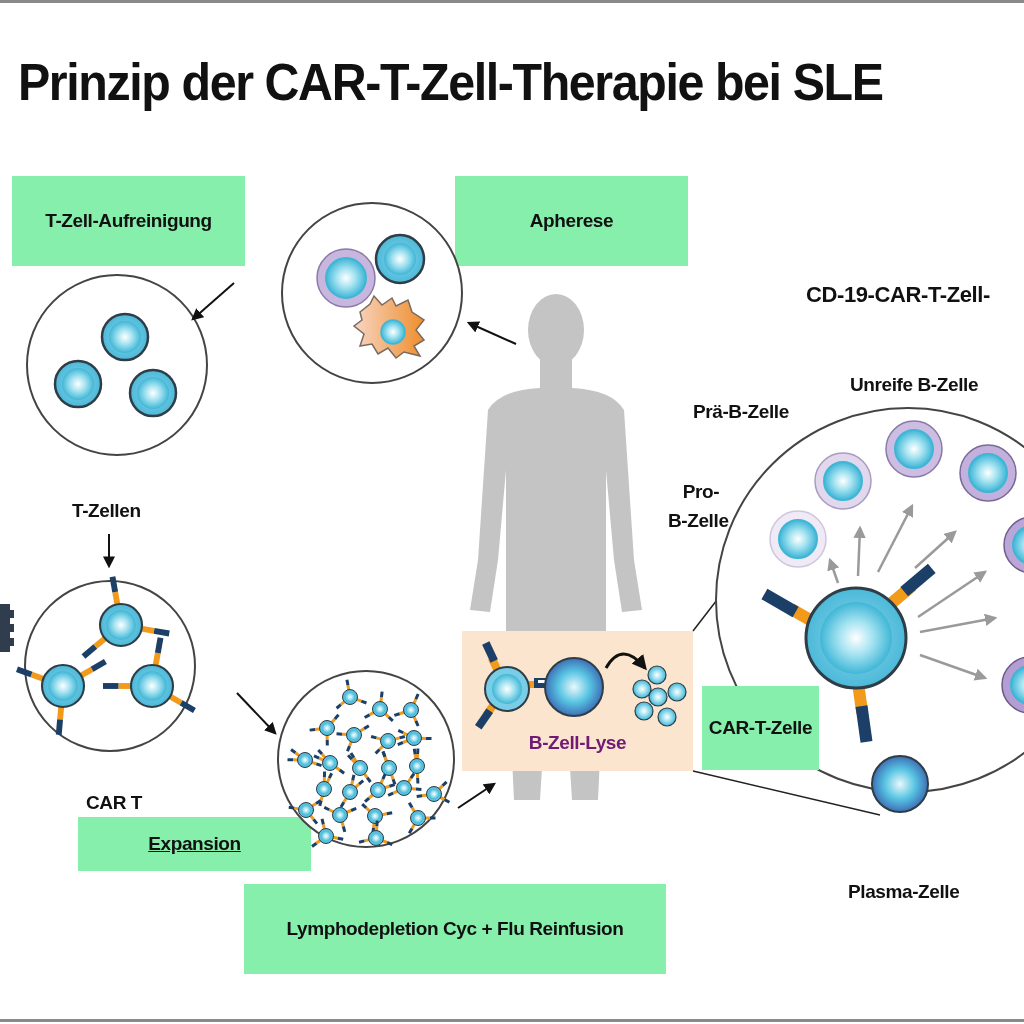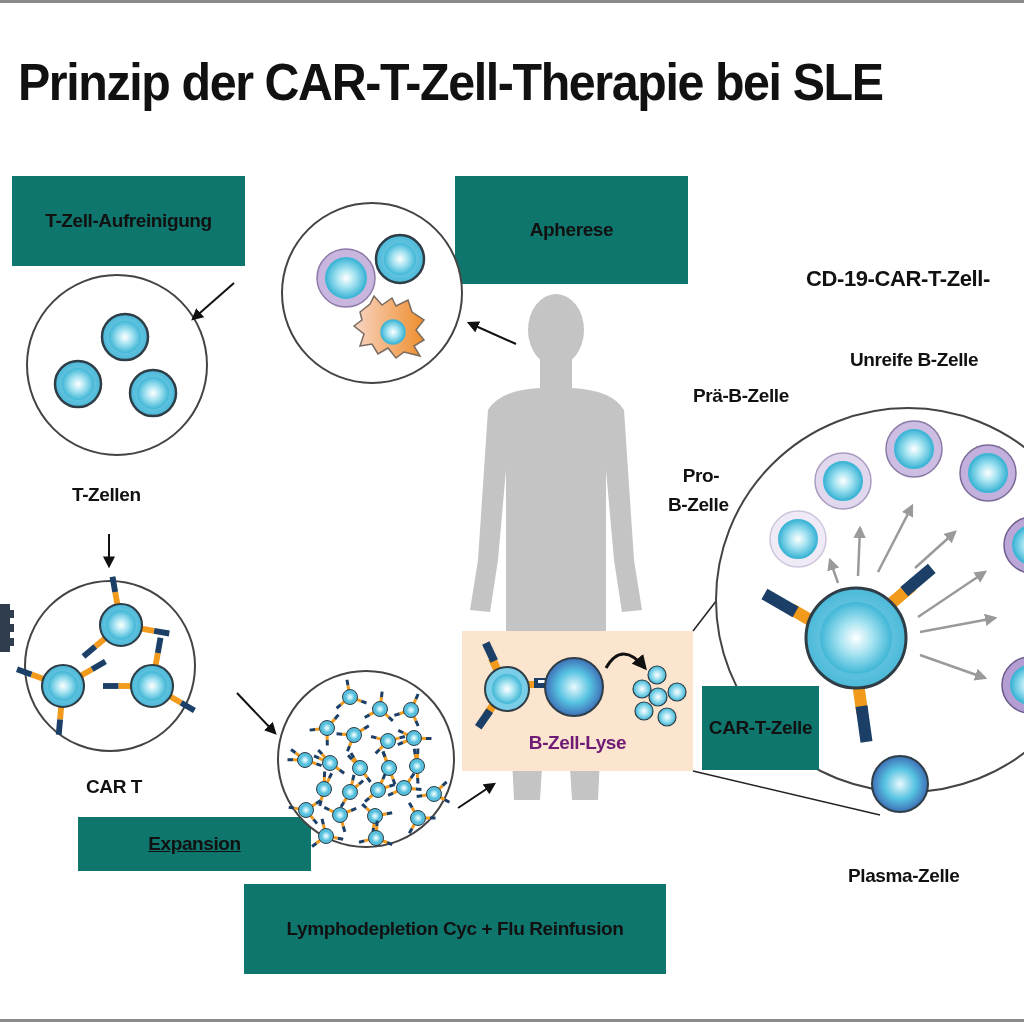--- a/index.html
+++ b/index.html
@@ -1,36 +1,36 @@
 <!DOCTYPE html>
 <html><head>
 <meta charset="utf-8">
 <style>
   html, body { margin:0; padding:0; background:#ffffff; }
   body { width:1024px; height:1024px; position:relative; overflow:hidden; font-family:"Liberation Sans", sans-serif; }
   .frame-top { position:absolute; left:0; top:0; width:1024px; height:3px; background:#8a8a8a; }
   .frame-bottom { position:absolute; left:0; top:1019px; width:1024px; height:3px; background:#8a8a8a; }
   .title { position:absolute; left:18px; top:52px; font-size:52px; font-weight:bold; color:#111; letter-spacing:-1.5px; white-space:nowrap; transform:scaleX(0.93); transform-origin:left top; }
-  .box { position:absolute; background:#0f766e; display:flex; align-items:center; justify-content:center; font-weight:bold; font-size:19px; color:#111; letter-spacing:-0.4px; }
-  .label { position:absolute; font-weight:bold; font-size:19px; color:#111; letter-spacing:-0.4px; white-space:nowrap; }
+  .box { position:absolute; background:#86efac; display:flex; align-items:center; justify-content:center; font-weight:bold; font-size:19px; color:#111; letter-spacing:-0.4px; }
+  .label { position:absolute; font-weight:bold; font-size:19px; color:#111; letter-spacing:-0.4px; white-space:nowrap;margin-top:16px; }
   .label.center { text-align:center; }
   svg.art { position:absolute; left:0; top:0; }
   .lyse-box { position:absolute; left:462px; top:631px; width:231px; height:140px; background:#fbe5cf; }
   .lyse-label { position:absolute; left:462px; top:732px; width:231px; text-align:center; font-weight:bold; font-size:19px; color:#701a75; letter-spacing:-0.4px; }
 </style>
 </head>
 <body>
 
 <div class="frame-top"></div>
 <div class="frame-bottom"></div>
 
 <div class="title">Prinzip der CAR-T-Zell-Therapie bei SLE</div>
 
 <div class="box" style="left:12px;top:176px;width:233px;height:90px;">T-Zell-Aufreinigung</div>
-<div class="box" style="left:455px;top:176px;width:233px;height:108px;">Apherese</div>
+<div class="box" style="left:455px;top:176px;width:233px;height:90px;">Apherese</div>
 <div class="box" style="left:78px;top:817px;width:233px;height:54px;text-decoration:underline;">Expansion</div>
 <div class="box" style="left:244px;top:884px;width:422px;height:90px;">Lymphodepletion Cyc + Flu Reinfusion</div>
 
 <svg class="art" width="1024" height="1024" viewBox="0 0 1024 1024">
   <defs>
     <radialGradient id="gCell" cx="50%" cy="50%" r="50%">
       <stop offset="0%" stop-color="#ffffff"></stop>
       <stop offset="45%" stop-color="#a8e4f2"></stop>
       <stop offset="100%" stop-color="#3fb6d6"></stop>
     </radialGradient>
@@ -452,17 +452,17 @@
     <circle cx="667" cy="717" r="9" fill="url(#gCell2)"></circle>
   </g>
 </svg>
 <div class="lyse-label">B-Zell-Lyse</div>
 
 <div class="box" style="left:702px;top:686px;width:117px;height:84px;">CAR-T-Zelle</div>
 
 <div class="label" style="left:72px;top:484px;">T-Zellen</div>
 <div class="label" style="left:86px;top:776px;">CAR T</div>
 <div class="label" style="left:806px;top:266px;font-size:22px;">CD-19-CAR-T-Zell-</div>
-<div class="label" style="left:850px;top:349px;">Unreife B-Zelle</div>
+<div class="label" style="left:850px;top:358px;">Unreife B-Zelle</div>
 <div class="label" style="left:693px;top:385px;text-align:right;">Prä-B-Zelle</div>
 <div class="label center" style="left:665px;top:465px;width:72px;">Pro-</div>
 <div class="label" style="left:668px;top:494px;">B-Zelle</div>
 <div class="label" style="left:848px;top:865px;">Plasma-Zelle</div>
 
 </body></html>

